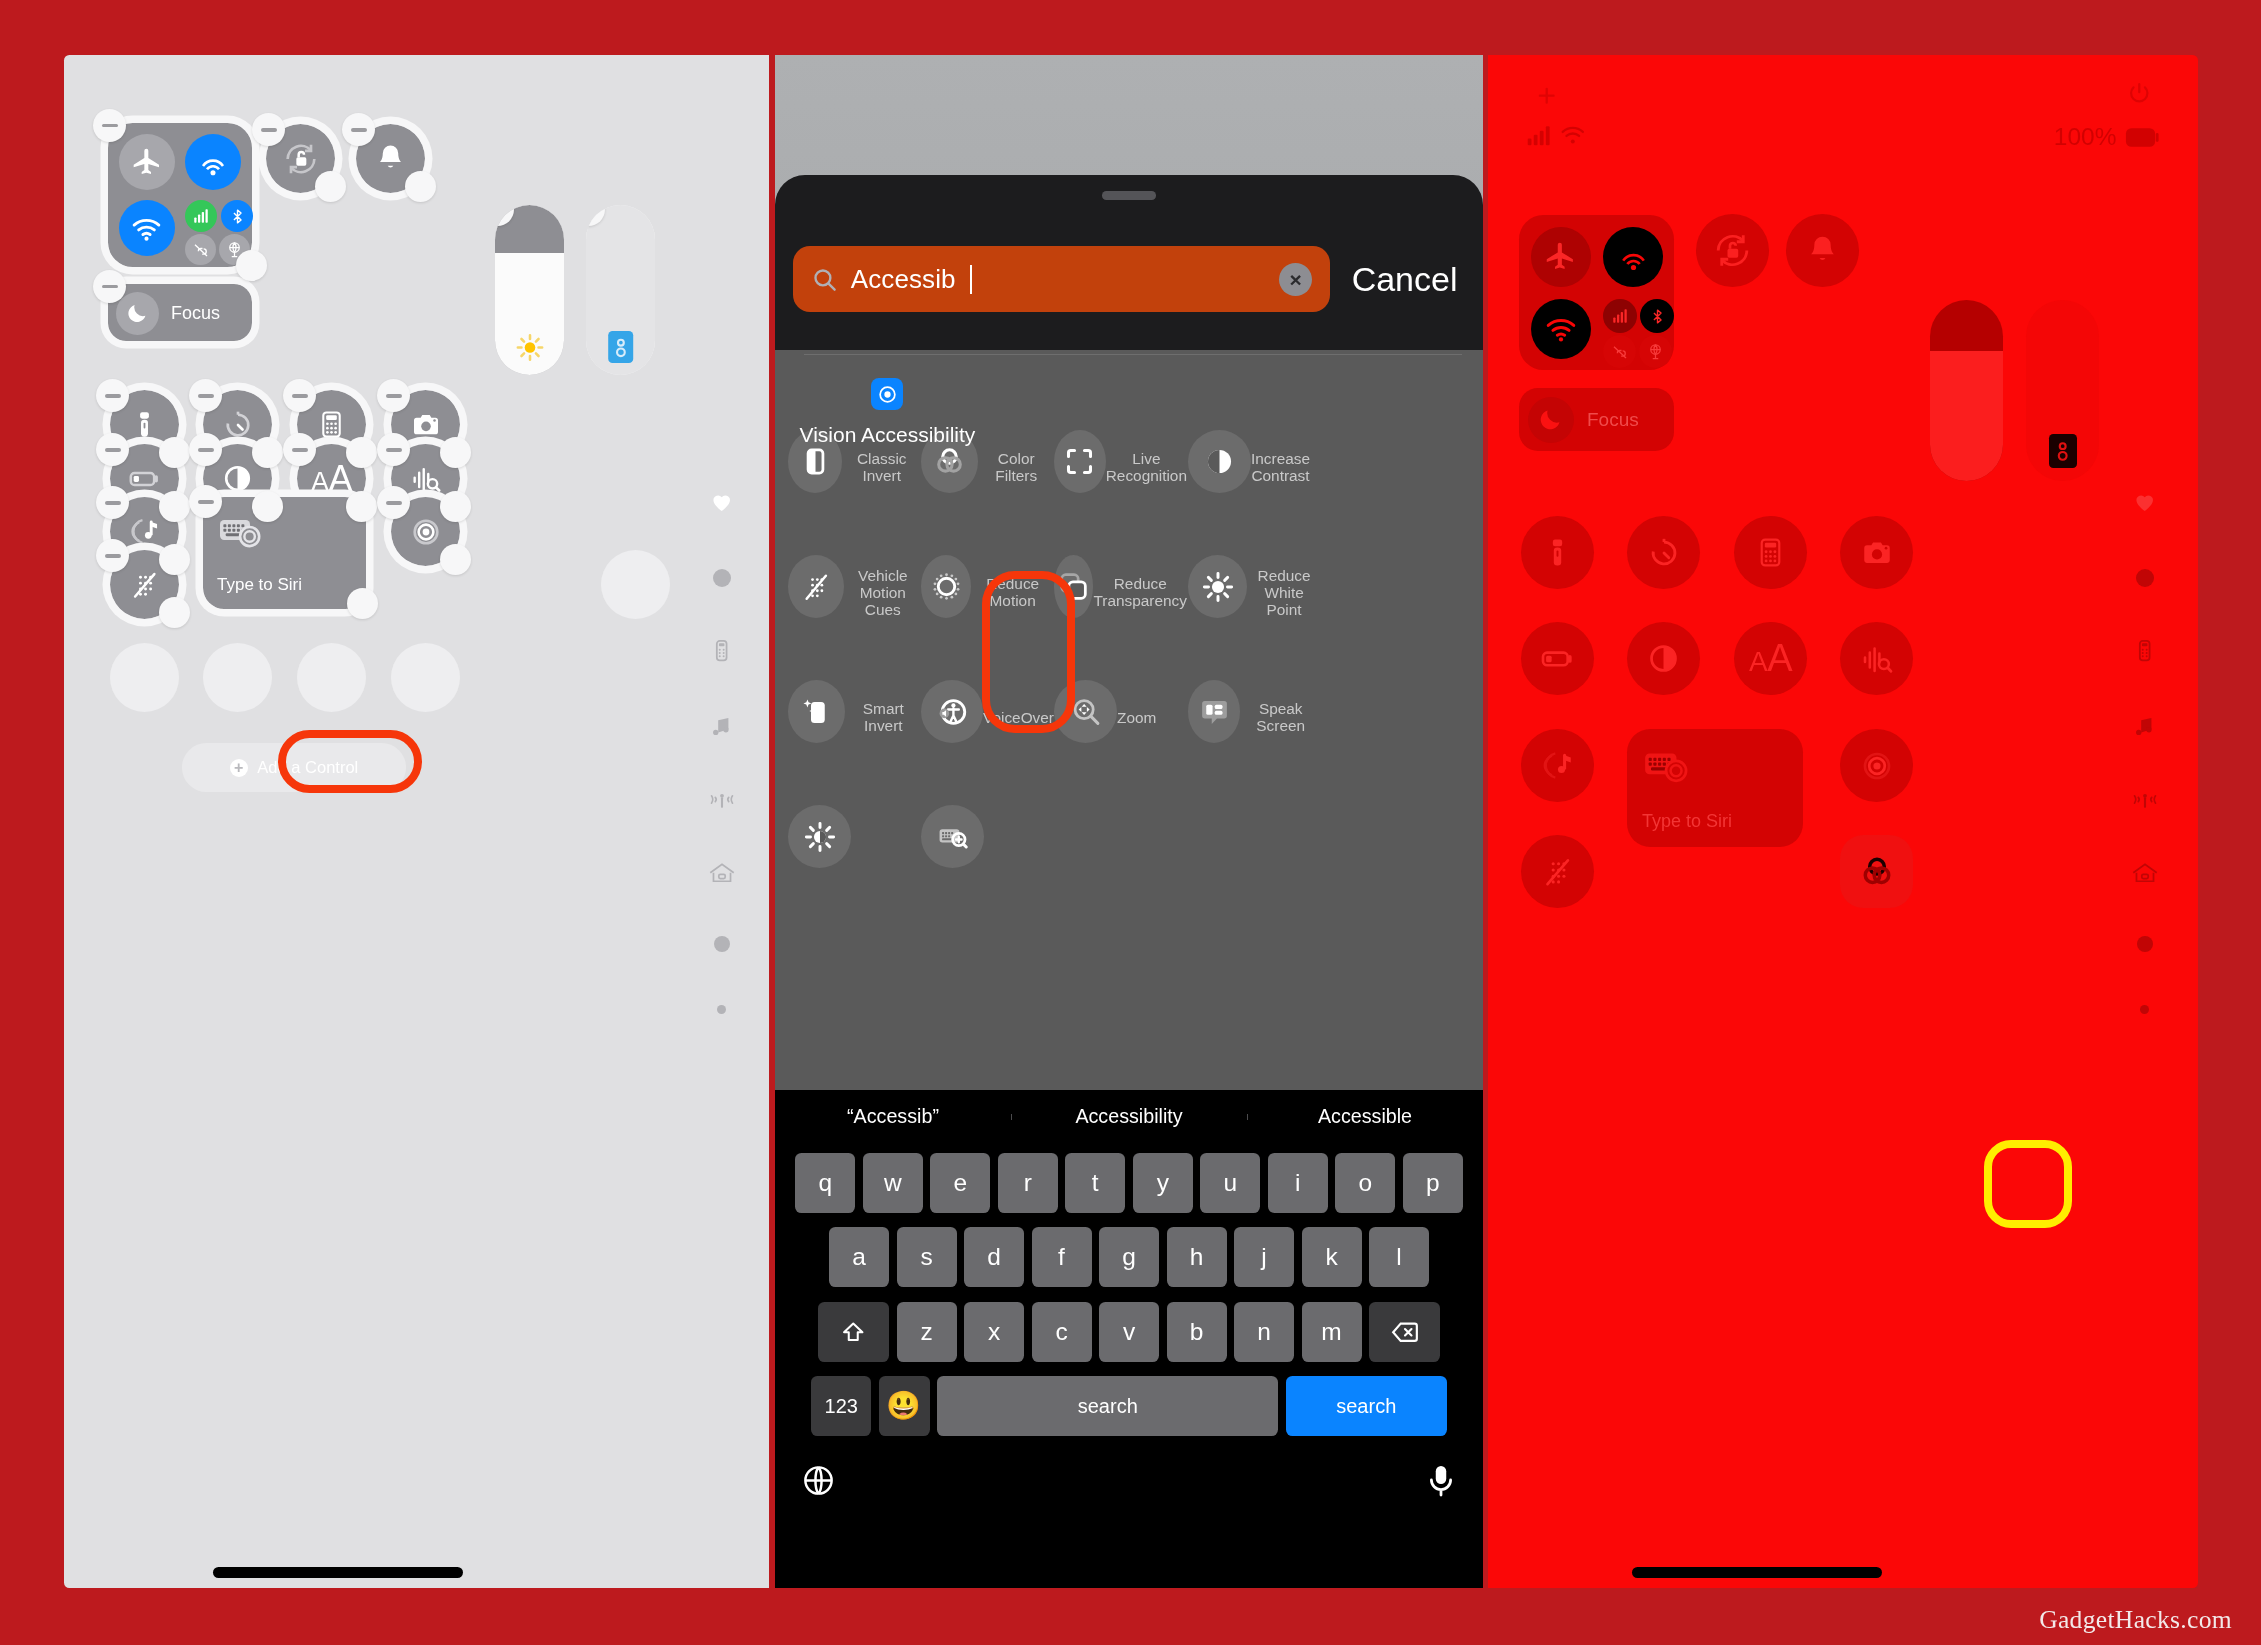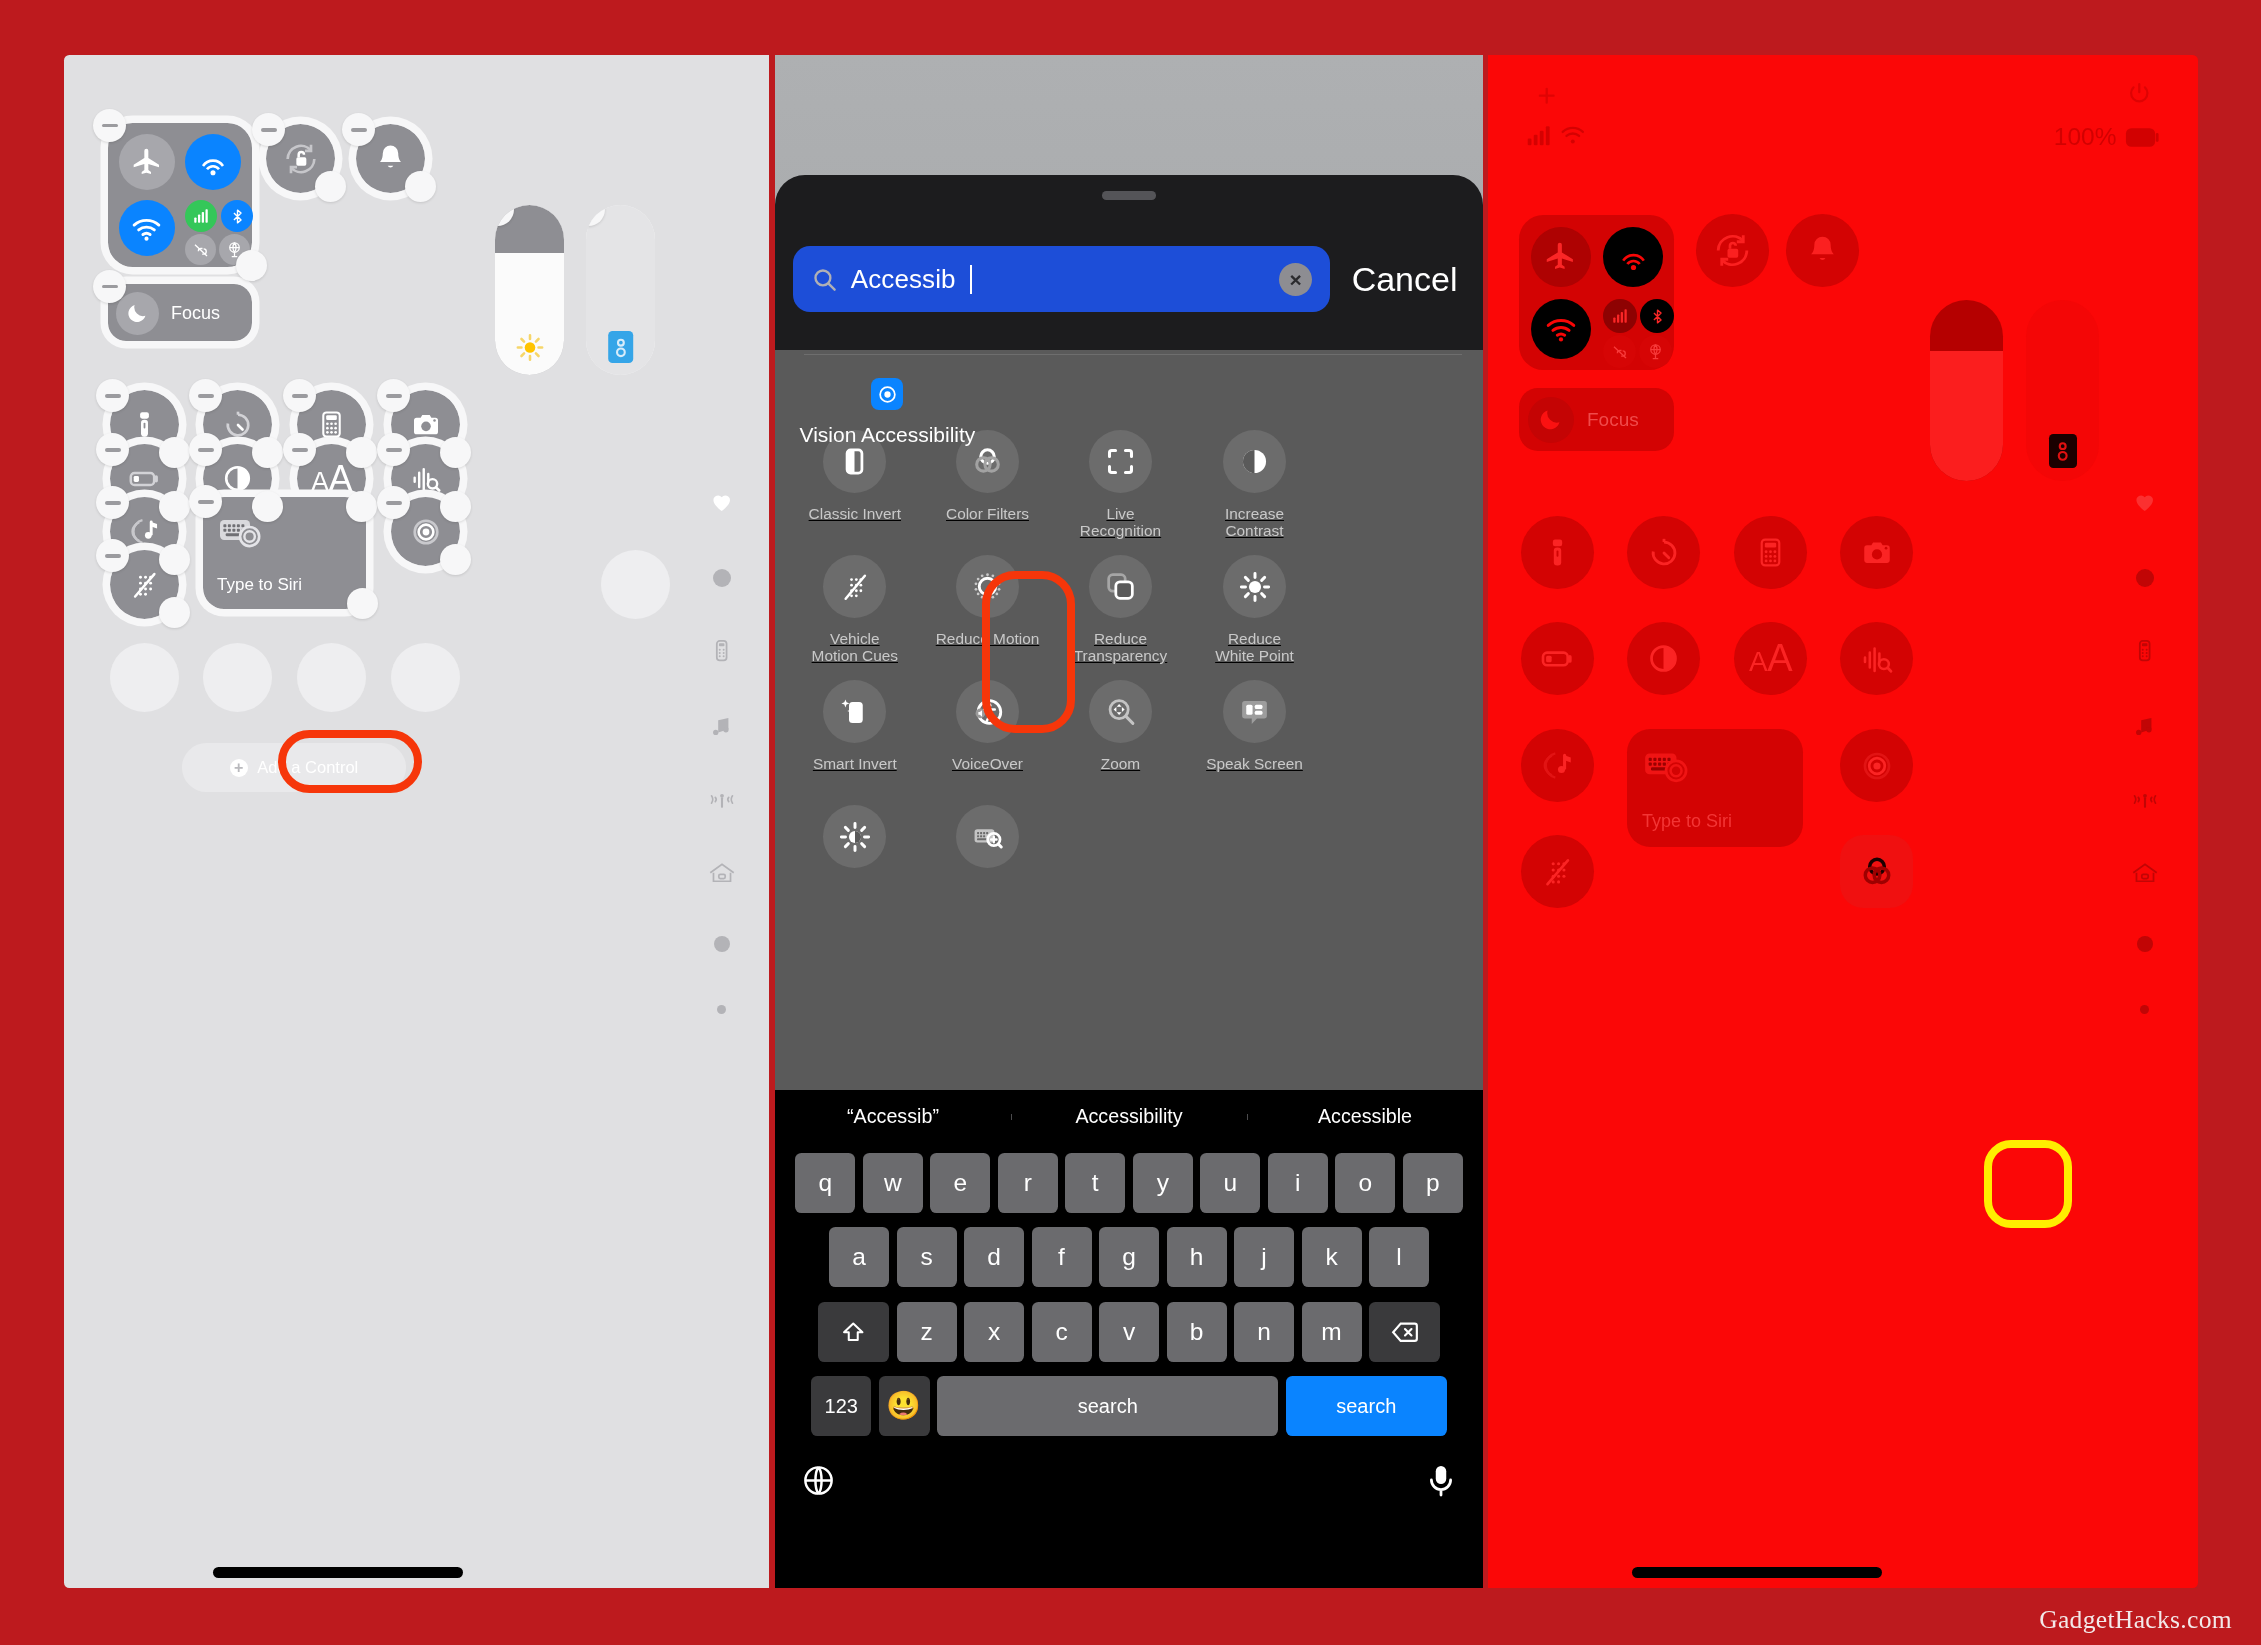--- a/index.html
+++ b/index.html
@@ -84,21 +84,21 @@
   }
   #grabber{
     position:absolute; left:50%; transform:translateX(-50%); top:136px;
     width:54px; height:8.5px; border-radius:4.3px; background:#545458; z-index:4;
   }
   .search-wrap{
     position:absolute; left:0; top:176px; width:100%; height:96px;
     display:flex; align-items:center; padding:0 18px; gap:14px; z-index:5;
   }
   .search-field{
-    flex:1; height:66px; border-radius:17px; background:#1d4ed8;
+    flex:1; height:66px; border-radius:17px; background:#c2410c;
     display:flex; align-items:center; padding:0 18px; gap:12.8px;
   }
   .search-field .q{ font-size:26px; color:#fff; letter-spacing:0.1px; }
   .caret{ display:inline-block; width:2.1px; height:29px; background:#fff; margin-left:1.1px; vertical-align:-4.3px;}
   .clear-btn{
     width:33px;height:33px;border-radius:50%;background:#8d8d92;
     display:flex;align-items:center;justify-content:center;color:#2b2b2e;
     font-size:21px;font-weight:700;line-height:1;
   }
   .cancel-btn{ color:#fff; font-size:34px; padding:0 7.5px;text-align:center; }
@@ -111,23 +111,22 @@
 
   .sect-head{ position:absolute; left:24.5px; top:28px; display:flex; align-items:center; gap:12.8px;flex-direction:column; }
   .sect-head .ic{
     width:32px;height:32px;border-radius:8px;background:#0a84ff;
     display:flex;align-items:center;justify-content:center;
   }
   .sect-head .lbl{ color:#fff; font-size:21px; }
 
   .grid{ position:absolute; left:0; top:80px; width:100%; }
   .gcell{
-    position:absolute; width:133px; display:flex; flex-direction:column;
+    position:absolute; width:133px; display:flex; 
     align-items:center;
-    text-decoration:underline;
   }
   .gcell .bubble{
     width:63px;height:63px;border-radius:50%;background:rgba(255,255,255,.11);
     display:flex;align-items:center;justify-content:center;
   }
   .gcell .cap{
     margin-top:11.7px; color:#c9c9c9; font-size:15.4px; text-align:center; line-height:1.12;
   }
 
   

